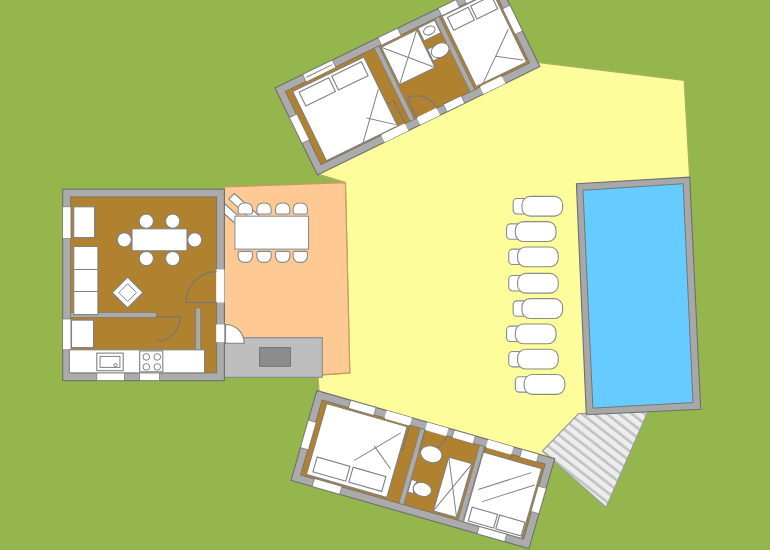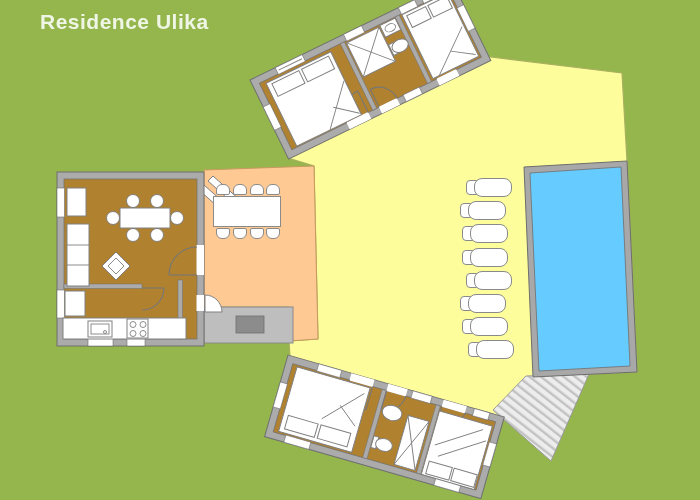--- a/index.html
+++ b/index.html
@@ -309,14 +309,13 @@
   <div class="pchair" style="left: 216px; top: 184px;"></div>
       <div class="pchair" style="left: 232.8px; top: 184px;"></div>
       <div class="pchair" style="left: 249.6px; top: 184px;"></div>
       <div class="pchair" style="left: 266.4px; top: 184px;"></div>
       <div class="pchair" style="left: 216px; top: 228px; border-radius: 2px 2px 6px 6px;"></div>
       <div class="pchair" style="left: 232.8px; top: 228px; border-radius: 2px 2px 6px 6px;"></div>
       <div class="pchair" style="left: 249.6px; top: 228px; border-radius: 2px 2px 6px 6px;"></div>
       <div class="pchair" style="left: 266.4px; top: 228px; border-radius: 2px 2px 6px 6px;"></div>
     </div>
 
-  <div id="plan-title">Residence Ulika</div>
 </div>
 
 </body></html>

